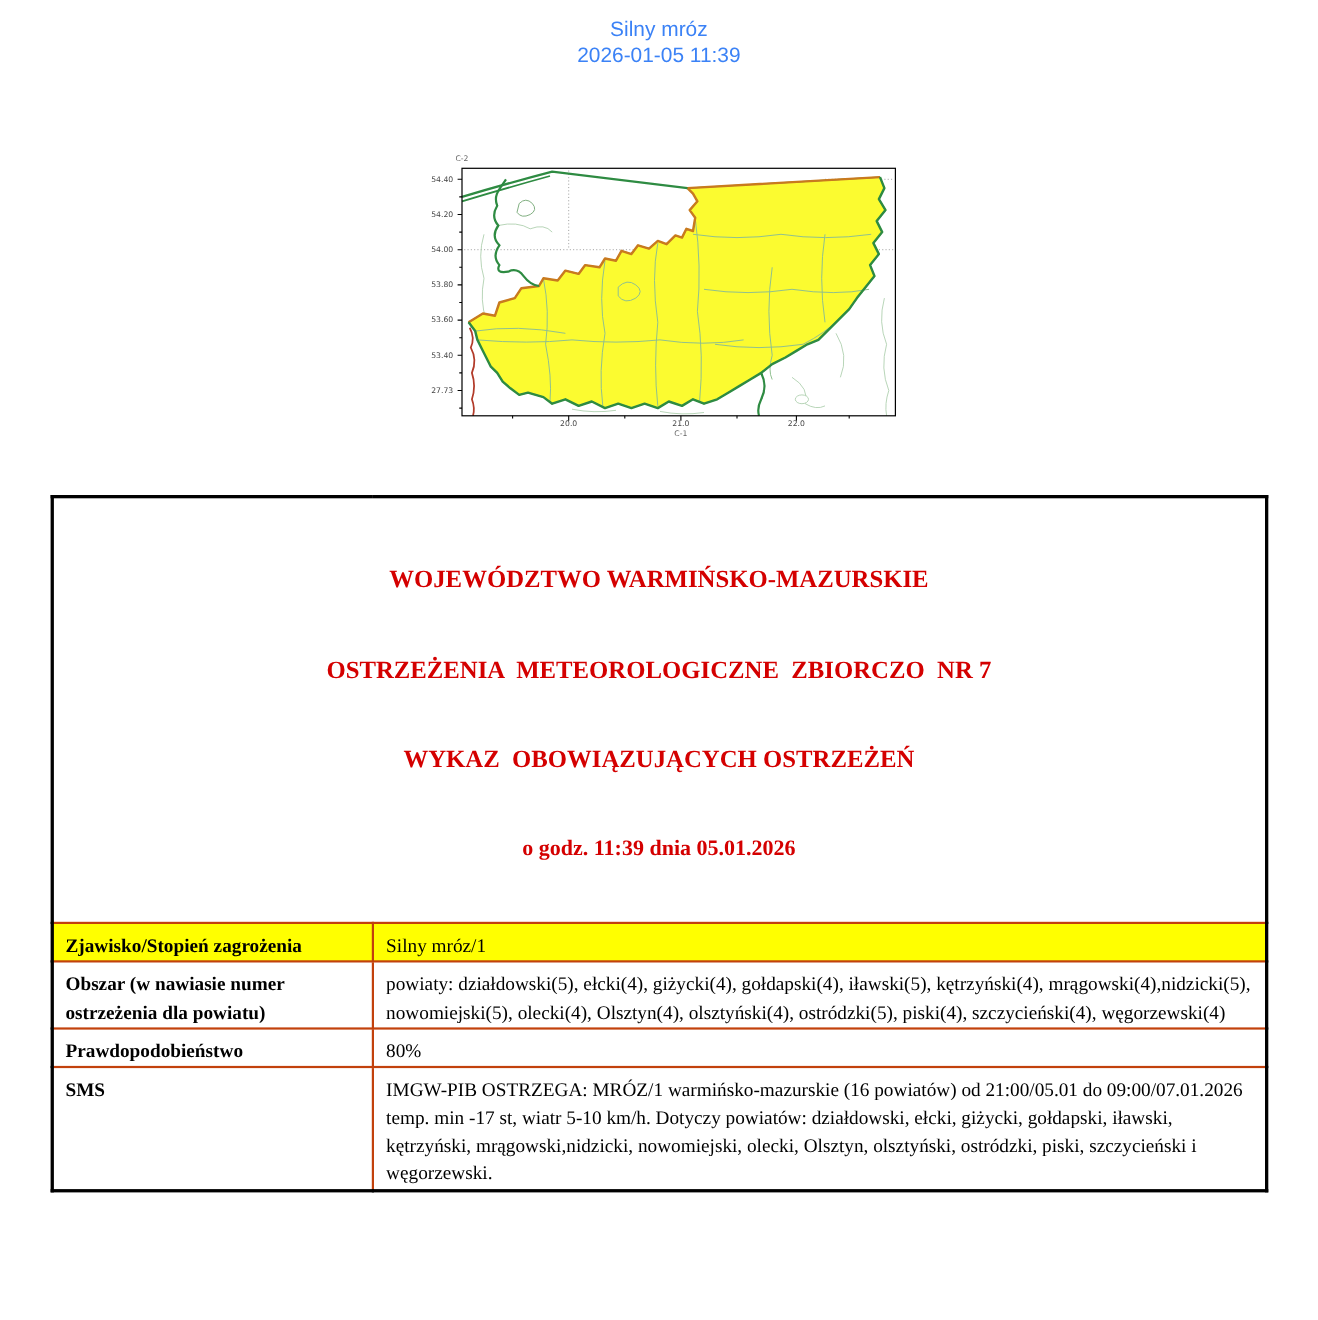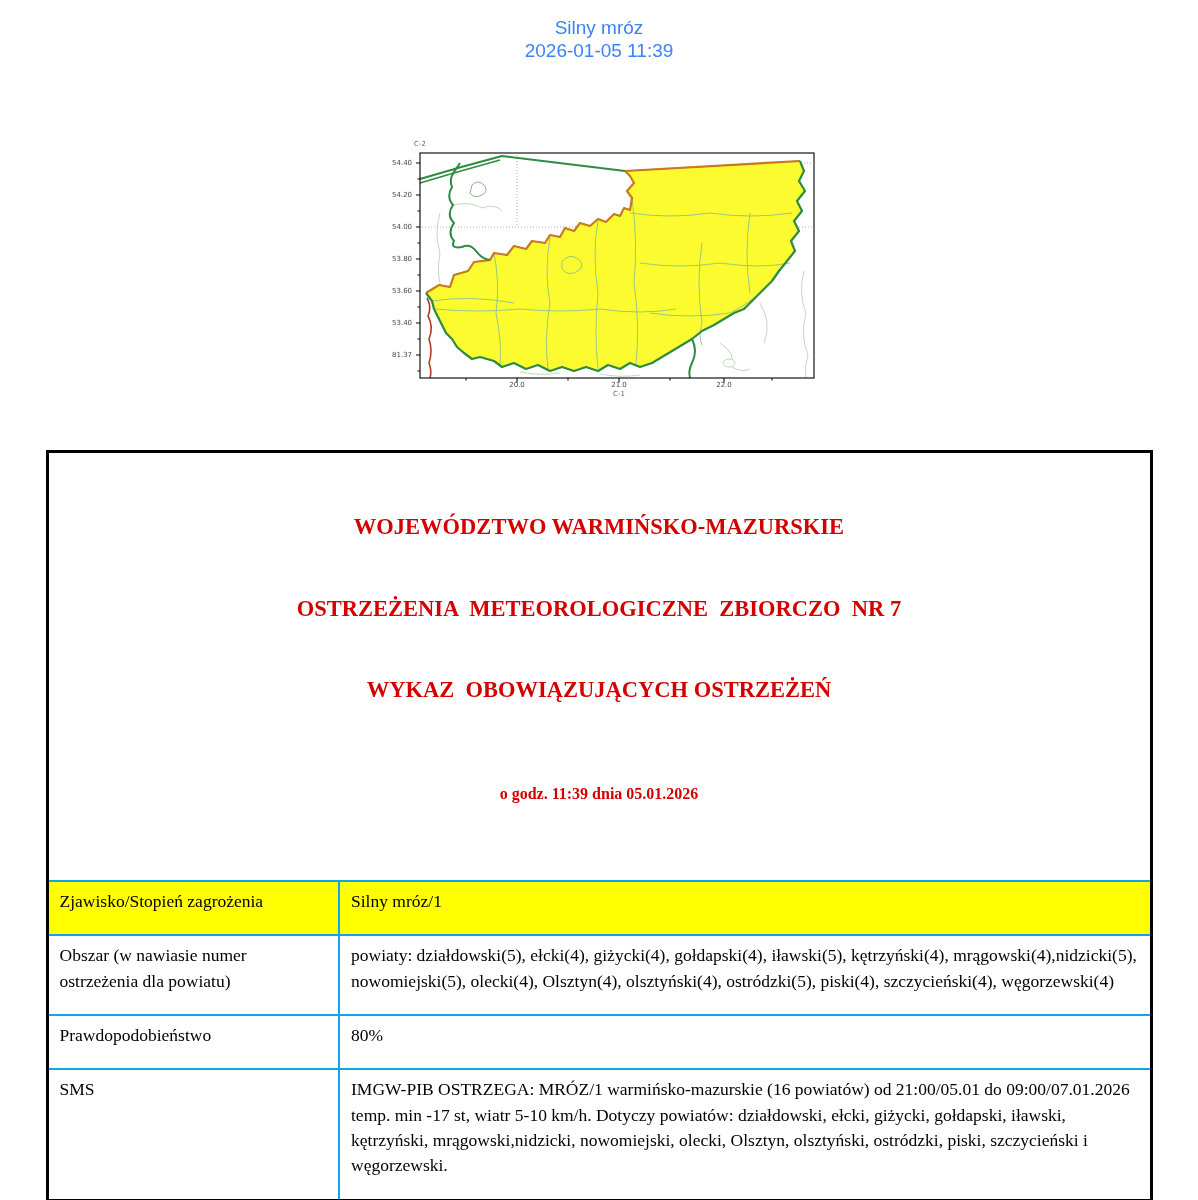--- a/index.html
+++ b/index.html
@@ -26,53 +26,53 @@
            font-size:7px; color:#454545; }
   .sheet-label { position:absolute; font-size:7px; color:#666; }
   #sheet-top { left:22px; top:2px; }
   #sheet-bottom { left:209px; top:252px; width:36px; text-align:center; }
   
   table.warn-table {
     width:1107px; margin:46px auto 0; border-collapse:collapse;
     table-layout:fixed; border:3px solid #000;
   }
   table.warn-table td {
-    border:2px solid #0ea5e9; padding:7px 11px 20px;
+    border:2px solid #c2410c; padding:7px 11px 1px;
     font-size:17.5px; line-height:1.45; vertical-align:top;
     white-space:pre-wrap;
   }
-  td.lbl { width:270px; font-weight:normal; }
+  td.lbl { width:270px; font-weight:bold; }
   tr.hl td { background:#ffff00; }
   td.bulletin-head {
     text-align:center; padding:12px 8px 10px;
     font-weight:bold; color:#d40000; background:#fff;
   }
   .head-line { font-size:22.5px; line-height:31px; white-space:pre-wrap; }
-  .head-sub  { font-size:16px;  line-height:30px; white-space:pre-wrap;margin-top:23px; }
+  .head-sub  { font-size:20px;  line-height:30px; white-space:pre-wrap; }
 </style>
 </head>
 <body>
 
 <div class="page">
 
   <div class="doc-title">
     <div>Silny mróz</div>
     <div>2026-01-05 11:39</div>
   </div>
 
   <div class="map-wrap">
     <span class="sheet-label" id="sheet-top">C-2</span>
 
     <span class="ytick" style="top:21px">54.40</span>
     <span class="ytick" style="top:53px">54.20</span>
     <span class="ytick" style="top:85px">54.00</span>
     <span class="ytick" style="top:117px">53.80</span>
     <span class="ytick" style="top:149px">53.60</span>
     <span class="ytick" style="top:181px">53.40</span>
-    <span class="ytick" style="top:213px">81.37</span>
+    <span class="ytick" style="top:213px">27.73</span>
 
     <span class="xtick" style="left:107px">20.0</span>
     <span class="xtick" style="left:209px">21.0</span>
     <span class="xtick" style="left:314px">22.0</span>
     <span class="sheet-label" id="sheet-bottom">C-1</span>
 
     <svg width="406" height="238" viewBox="-8 -4 406 238">
 
       <rect x="0" y="0" width="394" height="225" fill="#ffffff" stroke="none"></rect>
 

